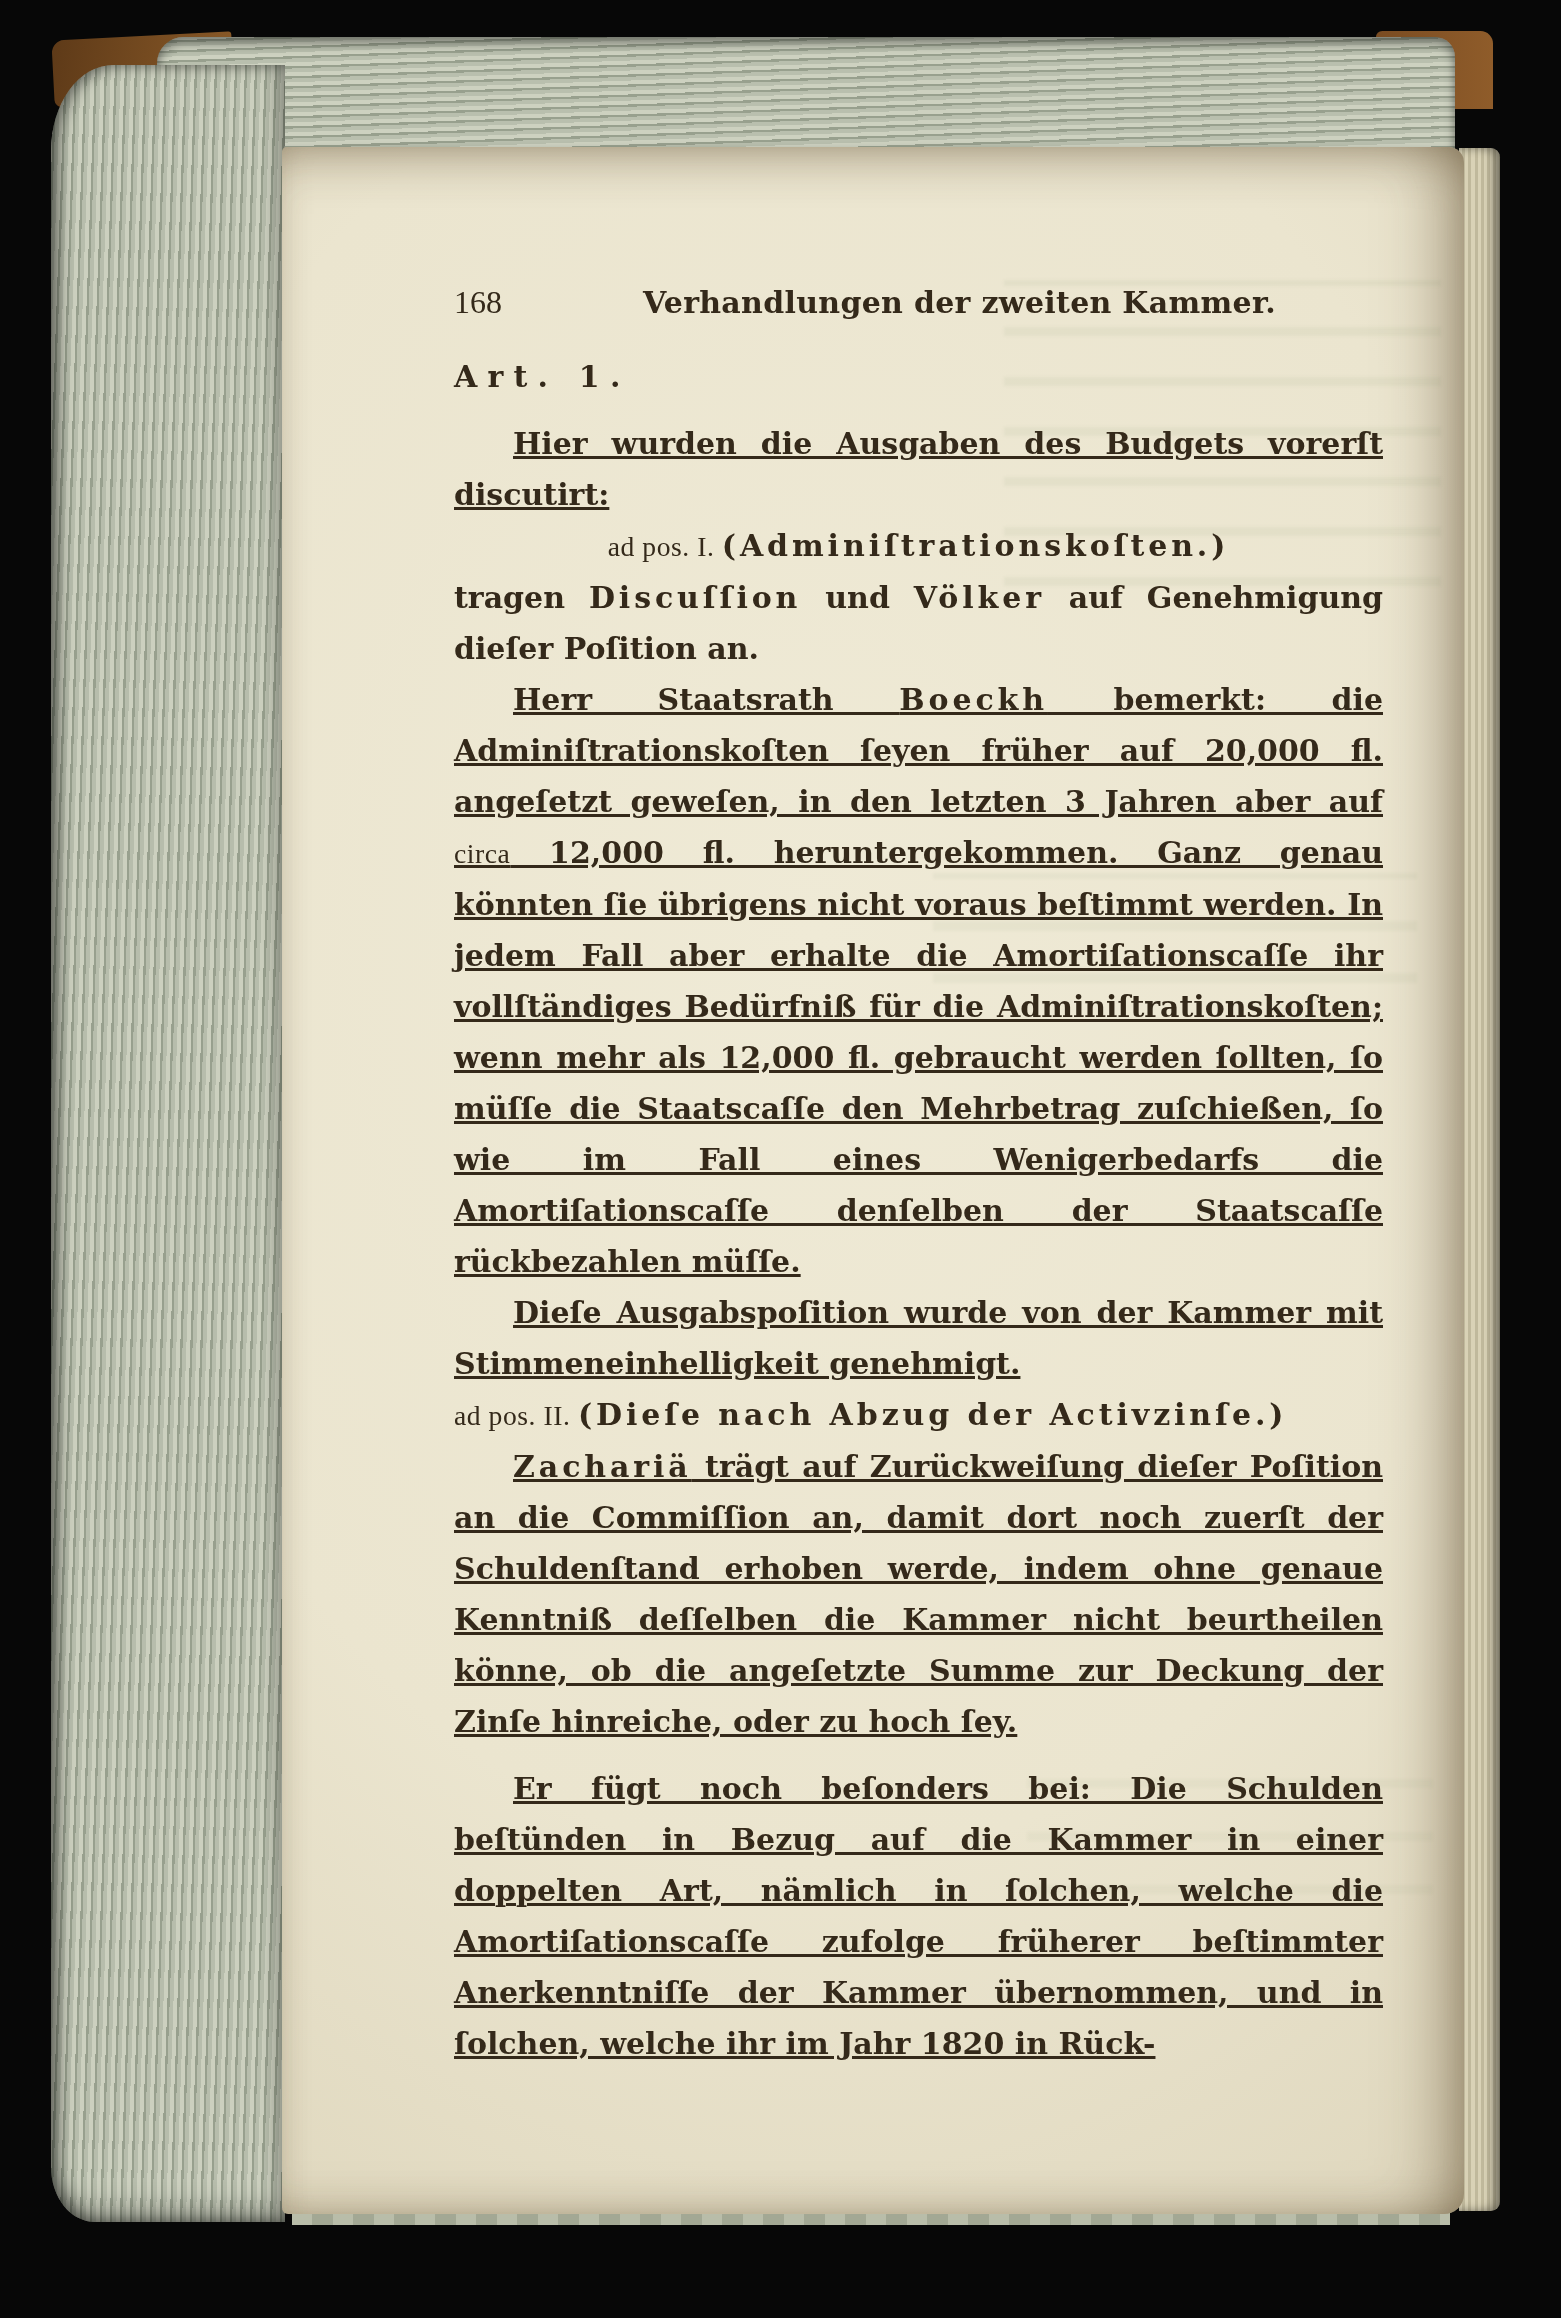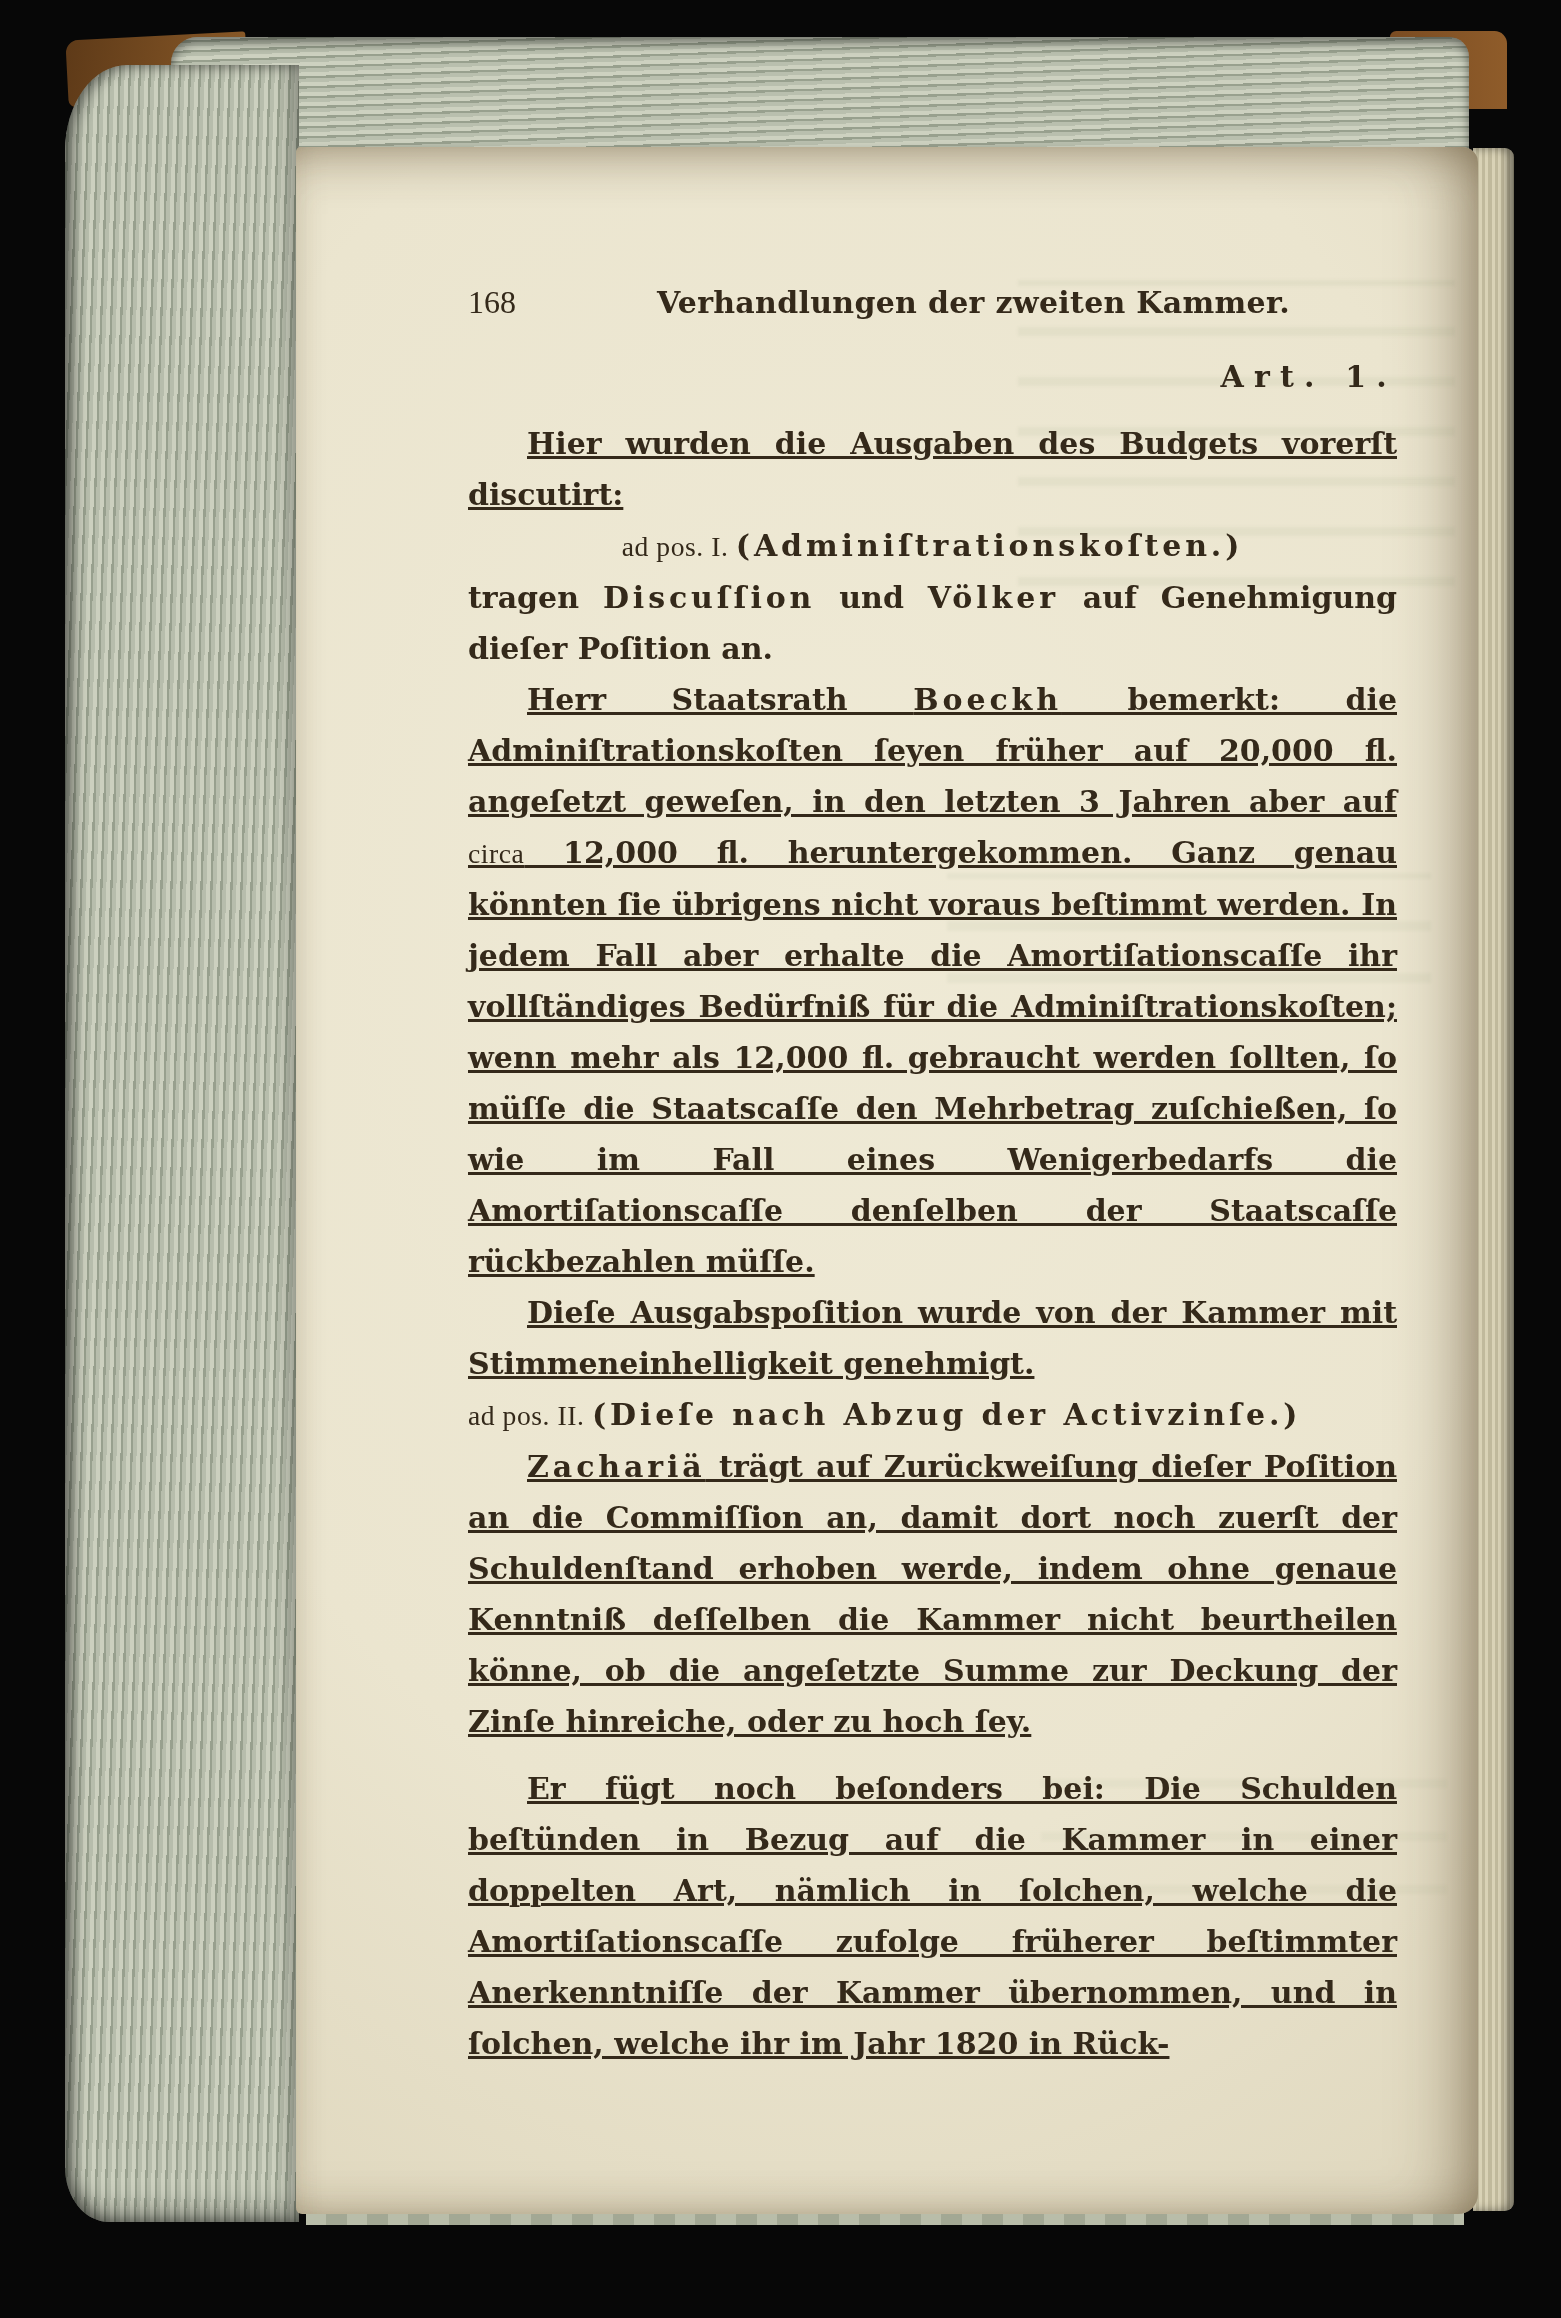--- a/index.html
+++ b/index.html
@@ -8,21 +8,21 @@
     --ink:#34291a;
     --blb-blue:#0066b3;
     --edge-green:#a9b09d;
   }
   *{box-sizing:border-box;}
   html,body{margin:0;padding:0;}
   body{width:1561px;height:2319px;background:var(--background);font-family:"Liberation Sans",sans-serif;}
   .screen{position:relative;width:1561px;height:2319px;background:var(--background);overflow:hidden;}
 
   
-  .book{position:absolute;left:62px;top:31px;width:1468px;height:2194px;}
+  .book{position:absolute;left:48px;top:31px;width:1468px;height:2194px;}
   .cover-left{position:absolute;left:4.7px;top:4.7px;width:180px;height:67px;background:linear-gradient(100deg,#5e3a18,#8a5a28);border-radius:12.5px 3.1px 0 7.8px;transform:rotate(-3deg);}
   .cover-right{position:absolute;right:23.4px;top:0;width:117px;height:78px;background:linear-gradient(90deg,#7a4c22,#8f5c2a);border-radius:6.2px 12.5px 0 0;}
   .endband{position:absolute;right:94px;top:44px;width:101px;height:34px;background:repeating-linear-gradient(90deg,#5e7d4a 0 7.8px,#7a9a64 7.8px 15.6px);border-radius:6.2px;box-shadow:0 3.1px 6.2px rgba(0,0,0,.5);}
   .edges-top{position:absolute;left:109px;top:6.2px;right:61px;height:116px;
     background:repeating-linear-gradient(178deg,#cdd1c0 0 3.9px,#98a08e 3.9px 6.2px,#b9bfae 6.2px 10px);
     border-radius:26.5px 20px 0 0;
     box-shadow:inset 0 6.2px 11px rgba(0,0,0,.4), inset 0 -4.7px 7.8px rgba(0,0,0,.15);}
   .edges-left{position:absolute;left:3.1px;top:34px;width:234px;bottom:3.1px;
     background:repeating-linear-gradient(92deg,#ccd0bf 0 3.9px,#98a08e 3.9px 6.2px,#b7bdac 6.2px 10px);
     border-radius:62px 0 0 44px / 86px 0 0 55px;
@@ -56,21 +56,21 @@
   .text{position:absolute;left:172px;top:130px;width:929px;color:var(--ink);
     font-family:"DejaVu Serif","Liberation Serif",serif;font-weight:bold;
     font-size:30px;line-height:51px;}
   .header{display:flex;align-items:baseline;margin-bottom:22px;}
   .pagenum{font-family:"Liberation Serif",serif;font-weight:normal;font-size:32px;width:137px;flex:none;}
   .title{flex:1;text-align:center;padding-right:55px;letter-spacing:.01em;}
 
   .blk{margin:0;}
   .para{text-align:justify;}
   .para.indent{text-indent:59px;text-decoration:underline;}
-  .heading{text-align:right;margin:23.4px 0 15.6px;}
+  .heading{text-align:left;margin:23.4px 0 15.6px;}
   .heading .sperr{letter-spacing:.34em;}
   .line{text-align:left;}
   .line-center{text-align:center;}
   .gap{margin-top:15.6px;}
   .fr{}
   .sperr{letter-spacing:.13em;}
   .ant{font-family:"Liberation Serif",serif;font-weight:normal;font-size:.92em;letter-spacing:.02em;}
 
   
   .footer{position:absolute;left:0;right:0;bottom:0;height:92px;background:#050505;

